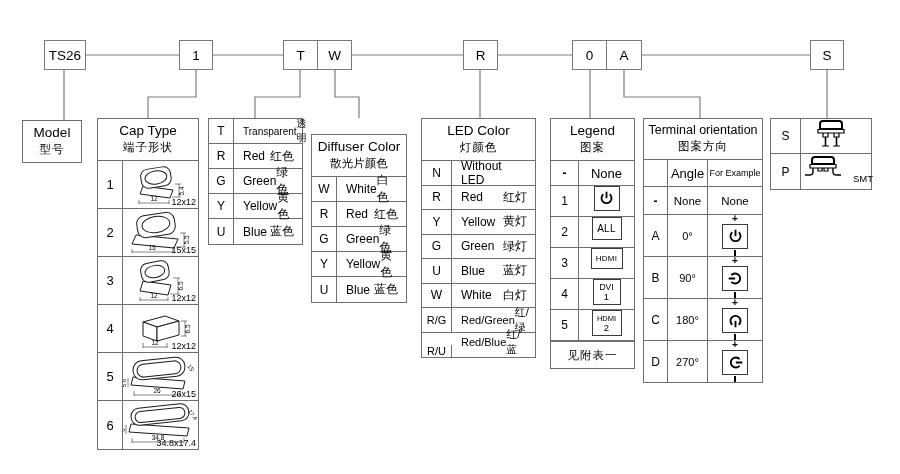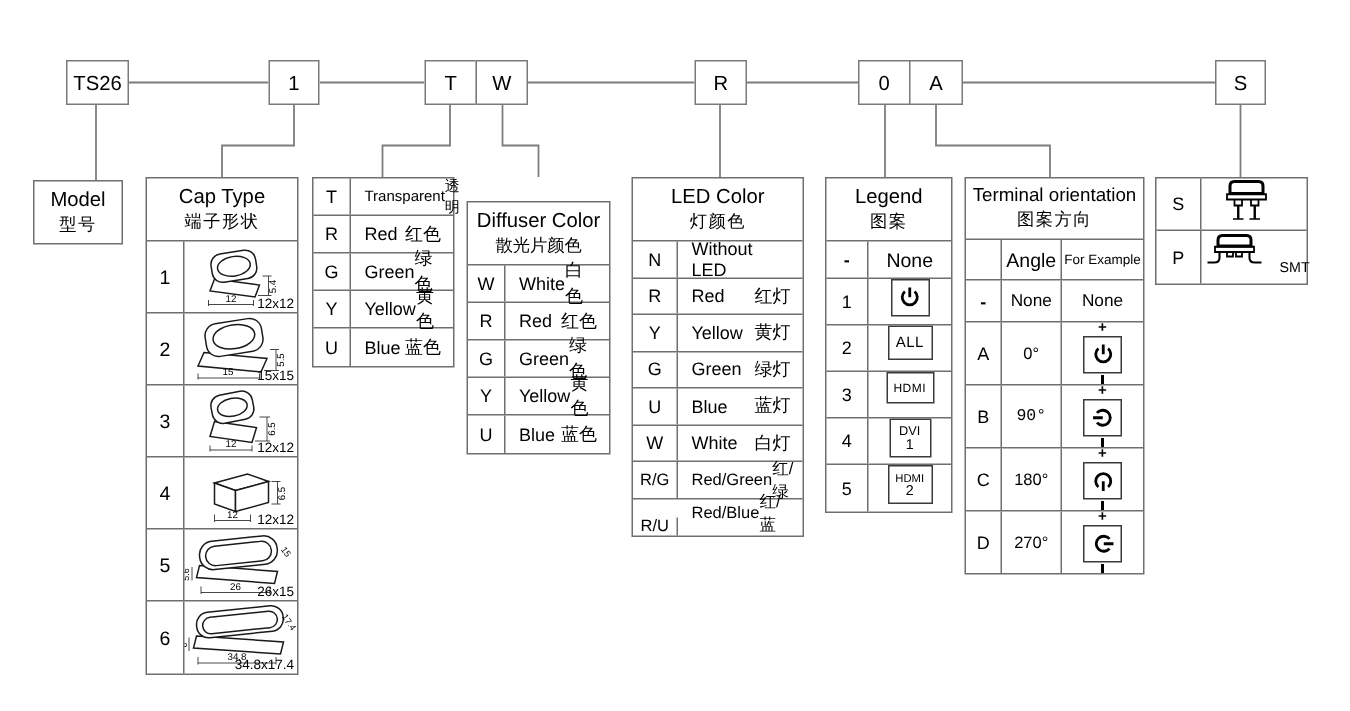--- a/index.html
+++ b/index.html
@@ -427,20 +427,21 @@
       <div class="ccell" style="width:28px;">5</div>
       <div class="drawcell">
         <div class="ibox" style="width:28px;height:24px;">
           <div class="legtxt2" style="font-size:7.5px;">
               <div>HDMI</div>
               <div style="font-size:9.5px;">2</div>
             </div>
         </div>
       </div>
     </div>
+    <div class="tfoot" style="height:26px;border-top:1px solid #6f6f6f;">见附表一</div>
   </div>
 
   <div class="tbl" style="left:643px;top:118px;width:120px;">
     <div class="thead">
       <div class="ttitle" style="font-size:12.5px;">Terminal orientation</div>
       <div class="tsub">图案方向</div>
     </div>
     <div class="trow" style="height:27px;">
       <div class="ccell" style="width:24px;"></div>
       <div class="ccell" style="width:40px;font-size:13px;">Angle</div>
@@ -462,21 +463,21 @@
                 <path d="M10 2 V9.6"></path>
                 <path d="M6.2 5.1 A5.9 5.9 0 1 0 13.8 5.1"></path>
               </g>
           </svg>
         </div>
         <span class="tick"></span>
       </div>
     </div>
     <div class="trow" style="height:42px;">
       <div class="ccell" style="width:24px;">B</div>
-      <div class="ccell" style="width:40px;font-size:11px;font-family:Liberation Mono, monospace;">90°</div>
+      <div class="ccell" style="width:40px;font-size:11px;">90°</div>
       <div class="excell">
         <span class="plus">+</span>
         <div class="ibox" style="width:24px;height:23px;">
           <svg class="rot90cc" width="17" height="17" viewBox="0 0 20 20">
             <g stroke="#000" stroke-width="2.2" fill="none">
                 <path d="M10 2 V9.6"></path>
                 <path d="M6.2 5.1 A5.9 5.9 0 1 0 13.8 5.1"></path>
               </g>
           </svg>
         </div>

